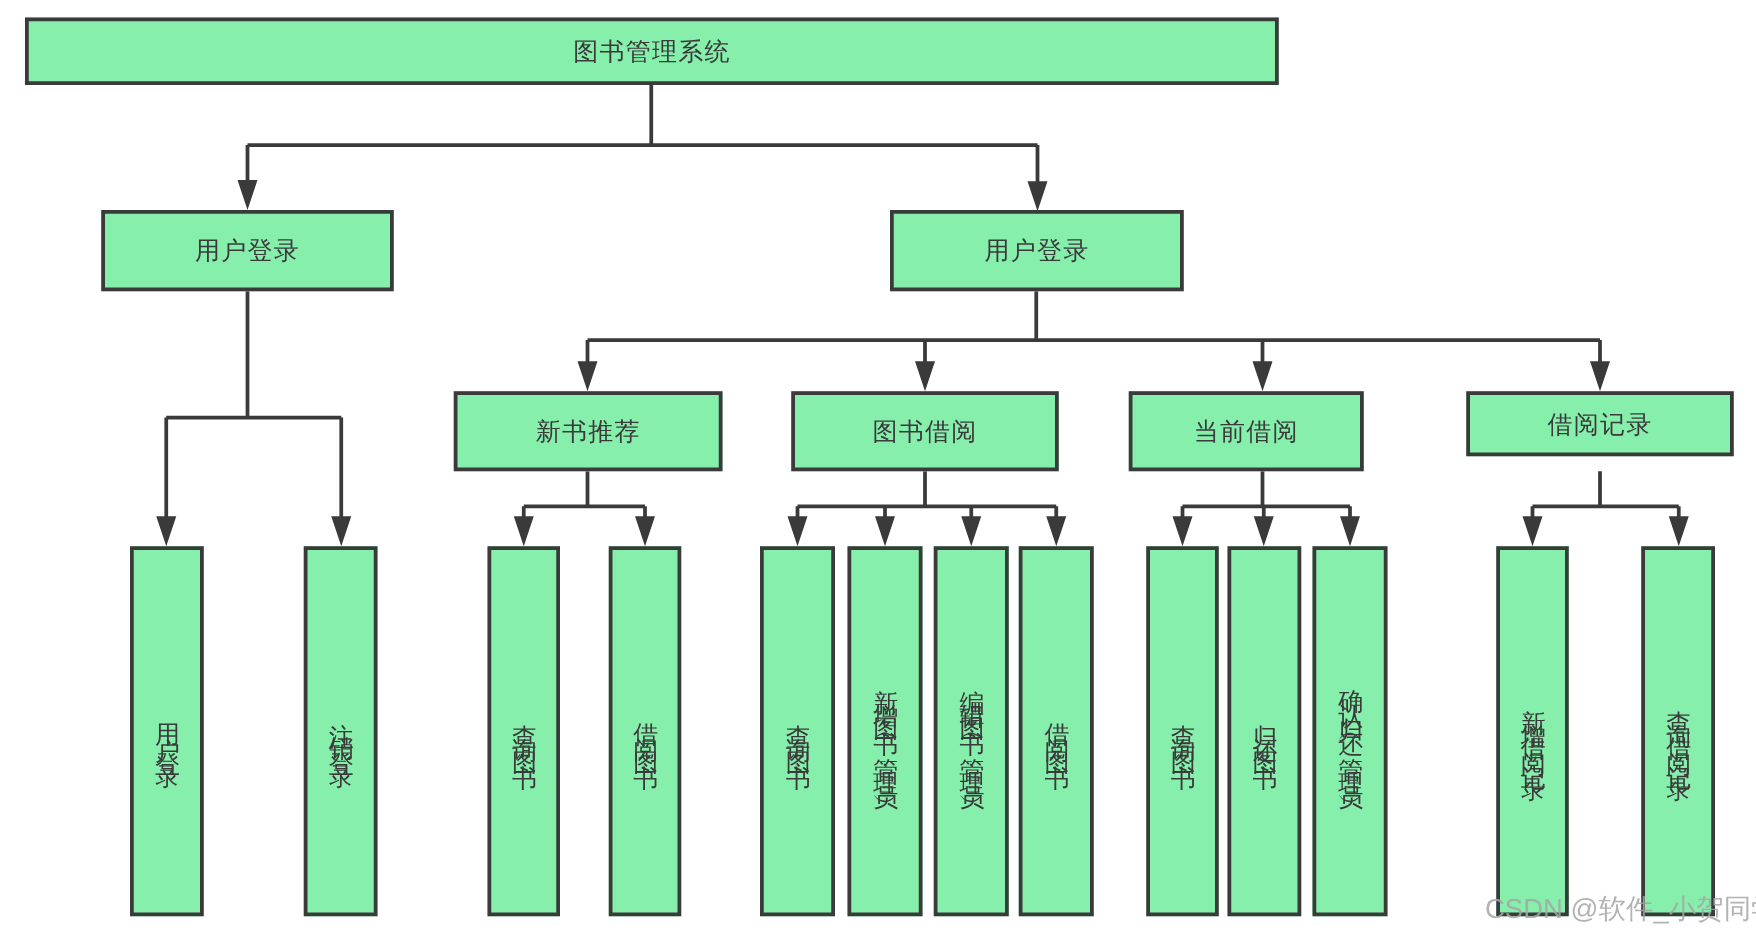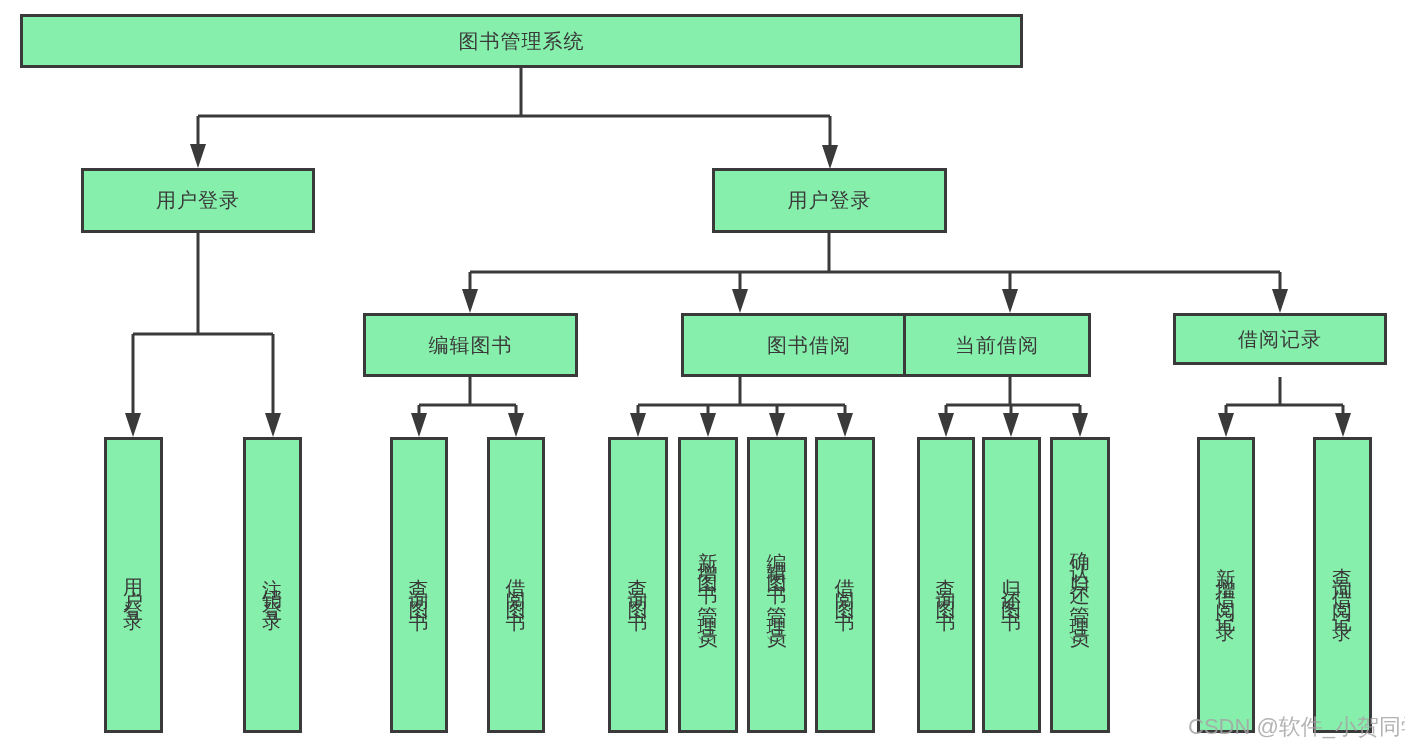--- a/index.html
+++ b/index.html
@@ -37,21 +37,21 @@
     white-space: normal;
     line-height: 1;
   }
   
   .b-root { left: 20px;   top: 14px;  width: 1003px; height: 54px; }
   
   .b-l2a  { left: 81px;   top: 168px; width: 234px;  height: 65px; }
   .b-l2b  { left: 712px;  top: 168px; width: 235px;  height: 65px; }
   
   .b-l3a  { left: 363px;  top: 313px; width: 215px;  height: 64px; }
-  .b-l3b  { left: 633px;  top: 313px; width: 256px;  height: 64px; margin-left: 48px; }
+  .b-l3b  { left: 633px;  top: 313px; width: 214px;  height: 64px; }
   .b-l3c  { left: 903px;  top: 313px; width: 188px;  height: 64px; }
   .b-l3d  { left: 1173px; top: 313px; width: 214px;  height: 52px; }
   
   .leaf   { top: 437px; height: 296px; }
   .b-f1  { left: 104px;  width: 59px; }
   .b-f2  { left: 243px;  width: 59px; }
   .b-f3  { left: 390px;  width: 58px; }
   .b-f4  { left: 487px;  width: 58px; }
   .b-f5  { left: 608px;  width: 60px; }
   .b-f6  { left: 678px;  width: 60px; }
@@ -97,21 +97,21 @@
              M938 413 L954 413 L946 437 Z M1003 413 L1019 413 L1011 437 Z
              M1072 413 L1088 413 L1080 437 Z M1218 413 L1234 413 L1226 437 Z
              M1335 413 L1351 413 L1343 437 Z"></path>
   </svg>
 
   <div class="box b-root">图书管理系统</div>
 
   <div class="box b-l2a">用户登录</div>
   <div class="box b-l2b">用户登录</div>
 
-  <div class="box b-l3a">编辑图书</div>
+  <div class="box b-l3a">新书推荐</div>
   <div class="box b-l3b">图书借阅</div>
   <div class="box b-l3c">当前借阅</div>
   <div class="box b-l3d">借阅记录</div>
 
   <div class="box vbox leaf b-f1">用户登录</div>
   <div class="box vbox leaf b-f2">注销登录</div>
 
   <div class="box vbox leaf b-f3">查询图书</div>
   <div class="box vbox leaf b-f4">借阅图书</div>
 

